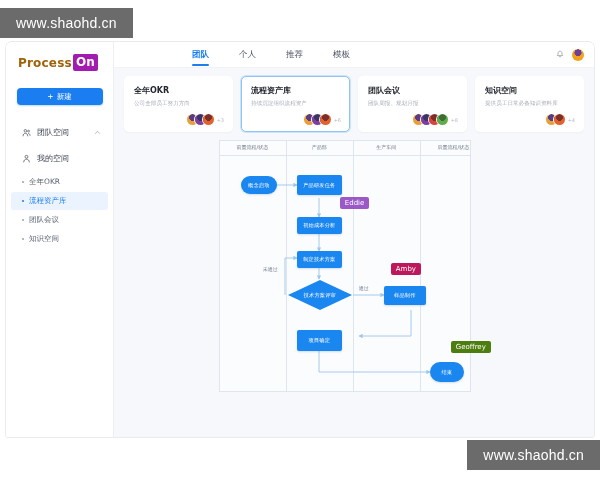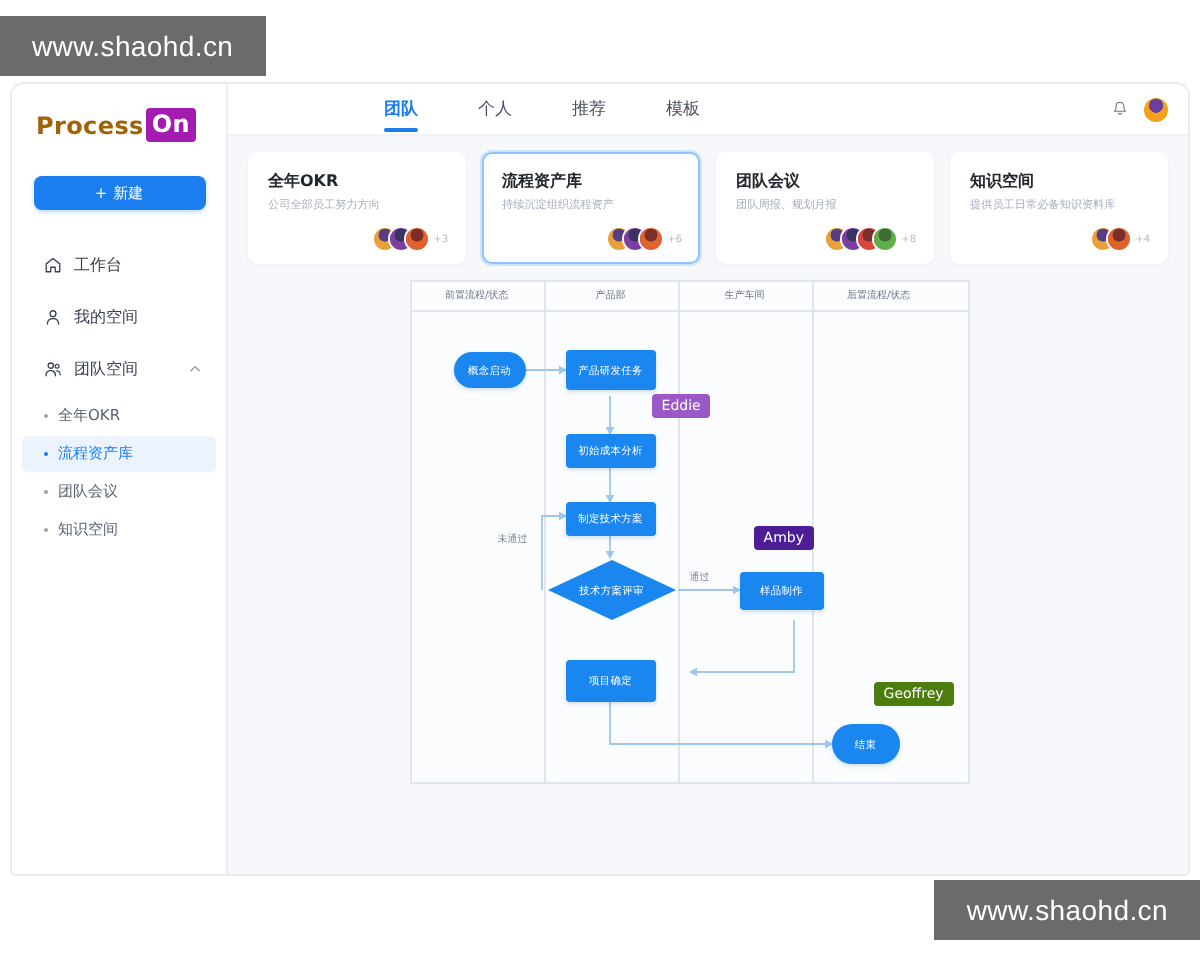--- a/index.html
+++ b/index.html
@@ -169,21 +169,21 @@
     flex: 1;
     position: relative;
     margin-top: 6px;
     min-height: 0;
     overflow: hidden;
   }
   .canvas {
     position: absolute;
     left: 48%; top: 2px;
     transform: translateX(-50%);
-    width: 280px; height: 252px;
+    width: 252px; height: 252px;
     background: #fafcfe;
   }
   .lane-head {
     position: absolute; top: 0; left: 0; right: 0; height: 16px;
     border-bottom: 1px solid #dfe5ec;
   }
   .lane-col {
     position: absolute; top: 0; bottom: 0;
     border-left: 1px solid #dfe5ec;
   }
@@ -263,46 +263,40 @@
       <span class="logo-process">Process</span>
         <span class="logo-on">On</span>
     </div>
 
     <button class="new-btn">
       <span>+</span>
       <span>新建</span>
     </button>
 
     <nav class="nav">
-      <div class="nav-item">
-        <svg class="ico" viewBox="0 0 16 16">
-          <path d="M2 7L8 2.2L14 7V14H10V10H6V14H2Z" fill="none" stroke="#3c4251" stroke-width="1.2" stroke-linejoin="round"></path>
-        </svg>
-        <span>工作台</span>
-      </div>
-
-      <div class="nav-item">
-        <svg class="ico" viewBox="0 0 16 16">
-          <circle cx="8" cy="5" r="2.6" fill="none" stroke="#3c4251" stroke-width="1.2"></circle>
-          <path d="M3 14.2C3 11 5.3 9.3 8 9.3S13 11 13 14.2" fill="none" stroke="#3c4251" stroke-width="1.2" stroke-linecap="round"></path>
-        </svg>
-        <span>我的空间</span>
-      </div>
 
       <div class="nav-item">
         <svg class="ico" viewBox="0 0 16 16">
           <circle cx="6" cy="5" r="2.3" fill="none" stroke="#3c4251" stroke-width="1.2"></circle>
           <circle cx="11.6" cy="5.6" r="1.7" fill="none" stroke="#3c4251" stroke-width="1.1"></circle>
           <path d="M1.8 14C1.8 11 3.8 9.5 6 9.5S10.2 11 10.2 14" fill="none" stroke="#3c4251" stroke-width="1.2" stroke-linecap="round"></path>
           <path d="M11.3 9.6c1.9 0 3 1.5 3 3.6" fill="none" stroke="#3c4251" stroke-width="1.1" stroke-linecap="round"></path>
         </svg>
         <span>团队空间</span>
         <svg class="chev" viewBox="0 0 12 12">
           <path d="M2.5 7.5L6 4L9.5 7.5" fill="none" stroke="#8a919e" stroke-width="1.1" stroke-linecap="round" stroke-linejoin="round"></path>
         </svg>
+      </div>
+
+      <div class="nav-item">
+        <svg class="ico" viewBox="0 0 16 16">
+          <circle cx="8" cy="5" r="2.6" fill="none" stroke="#3c4251" stroke-width="1.2"></circle>
+          <path d="M3 14.2C3 11 5.3 9.3 8 9.3S13 11 13 14.2" fill="none" stroke="#3c4251" stroke-width="1.2" stroke-linecap="round"></path>
+        </svg>
+        <span>我的空间</span>
       </div>
 
       <div class="sub-list">
         <div class="sub-item">
           <span>全年OKR</span>
         </div>
         <div class="sub-item active">
           <span>流程资产库</span>
         </div>
         <div class="sub-item">
@@ -455,21 +449,21 @@
           </div>
 
           <div class="node round" style="left:211px;top:222px;width:34px;height:20px">
             <span>结束</span>
           </div>
 
           <div class="edge-label" style="left:139px;top:145px">通过</div>
           <div class="edge-label" style="left:43px;top:126px">未通过</div>
 
           <div class="cursor-tag" style="left:121px;top:57px;background:#9b59c7">Eddie</div>
-          <div class="cursor-tag" style="left:172px;top:123px;background:#4c1d95">Amby</div>
+          <div class="cursor-tag" style="left:172px;top:123px;background:#be185d">Amby</div>
           <div class="cursor-tag" style="left:232px;top:201px;background:#4d7c0f">Geoffrey</div>
 
         </div>
       </div>
 
     </div>
   </div>
 </div>
 
 <div class="wm wm-br">www.shaohd.cn</div>

